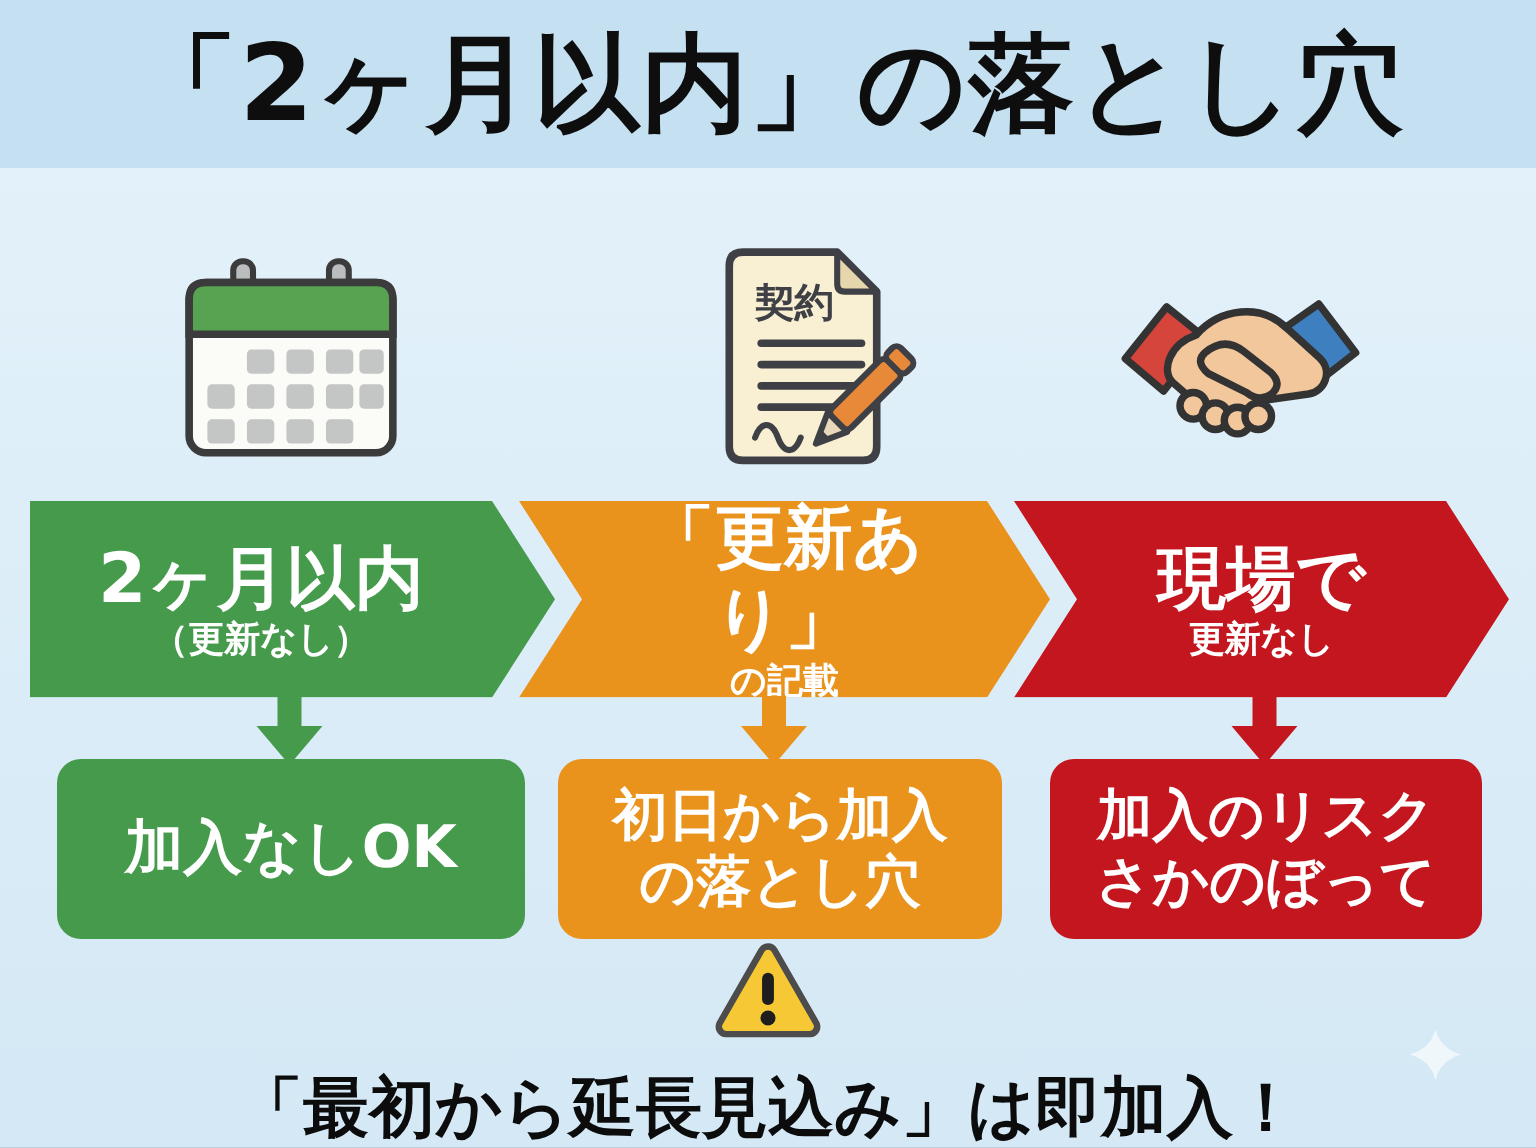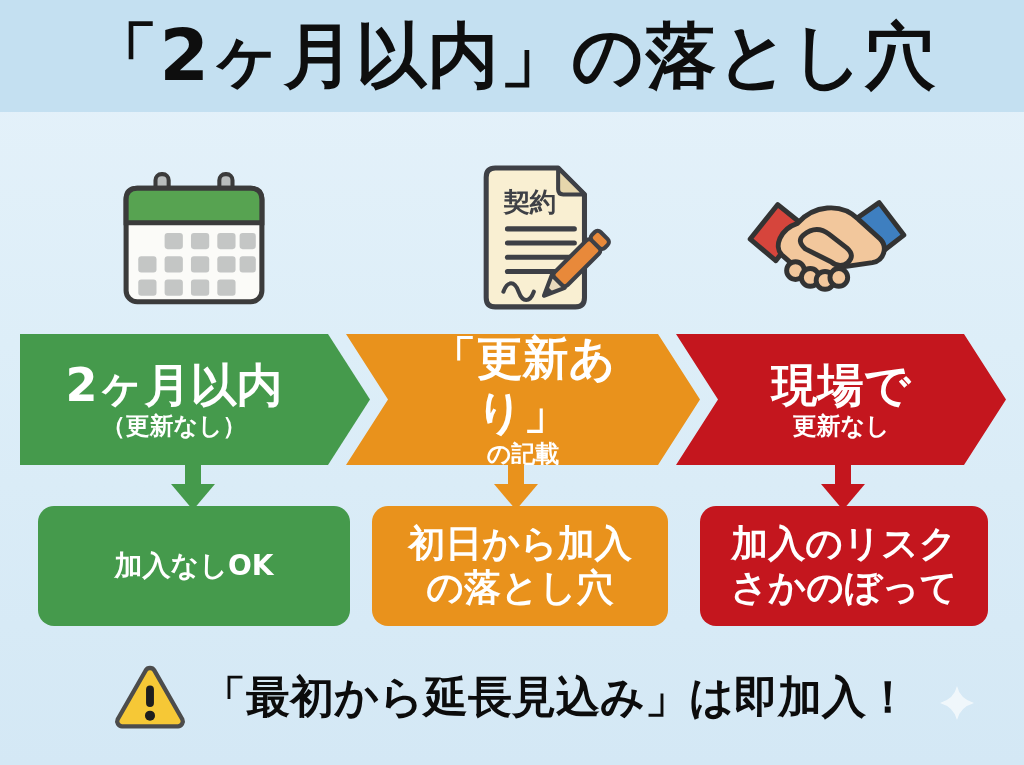--- a/index.html
+++ b/index.html
@@ -47,28 +47,28 @@
   .connector .head{width:0;height:0;border-left:22px solid transparent;border-right:22px solid transparent;}
   .connector-1{left:171px;} .connector-1 .stem{background:#459a4c;} .connector-1 .head{border-top:26px solid #459a4c;}
   .connector-2{left:494px;} .connector-2 .stem{background:#e9921c;} .connector-2 .head{border-top:26px solid #e9921c;}
   .connector-3{left:821px;} .connector-3 .stem{background:#c4161e;} .connector-3 .head{border-top:26px solid #c4161e;}
   
   .result{
     position:absolute;top:506px;height:120px;border-radius:16px;color:#fff;font-weight:700;
     display:flex;flex-direction:column;align-items:center;justify-content:center;
     text-align:center;line-height:1.18;
   }
-  .result-1{left:38px;width:312px;background:#459a4c;font-size:28px;}
+  .result-1{left:38px;width:312px;background:#459a4c;font-size:39px;}
   .result-2{left:372px;width:296px;background:#e9921c;font-size:37px;text-align:center;}
   .result-3{left:700px;width:288px;background:#c4161e;font-size:37px;}
   .result span:empty{display:none;}
   
   .footer{
     position:absolute;left:0;top:652px;width:1024px;height:90px;
-    display:flex;align-items:center;justify-content:center;gap:16px;
+    display:flex;align-items:center;justify-content:center;gap:16px;flex-direction:column;
   }
   .warning-icon{width:72px;height:66px;flex:0 0 auto;}
   .footer-text{font-size:44px;font-weight:800;color:#0c0c0c;white-space:nowrap;}
   .sparkle{position:absolute;left:940px;top:686px;width:34px;height:34px;opacity:.65;}
 </style>
 </head>
 <body>
 
 <div class="stage">
 

